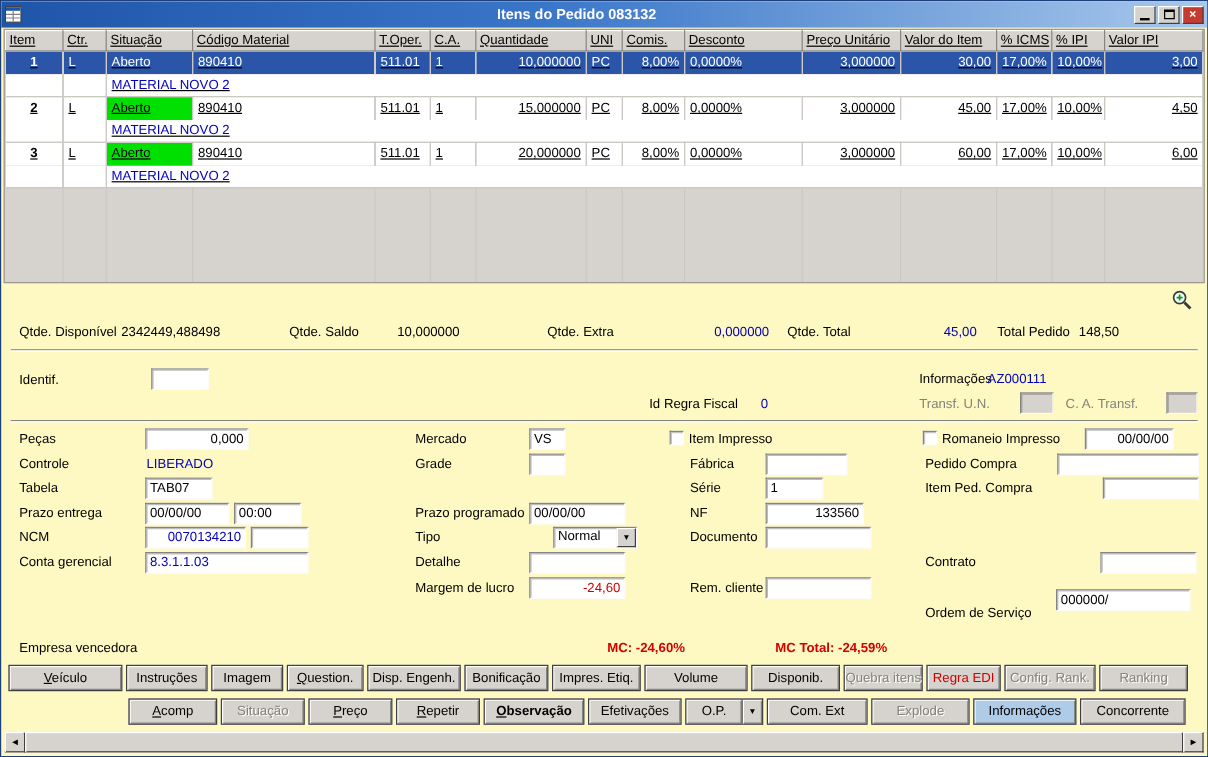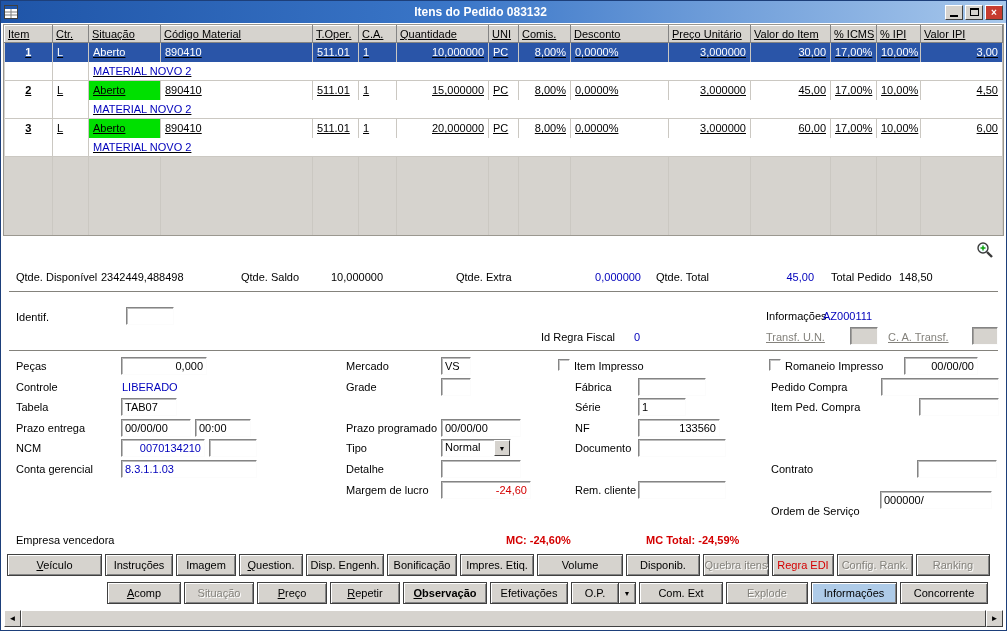--- a/index.html
+++ b/index.html
@@ -1,19 +1,19 @@
 <!DOCTYPE html>
 <html style="--selection: #2a55a8; --situacao-open: #00e000; --link-blue: #0000bb; --alert-red: #d40000; --titlebar-a: #1f55a8; --titlebar-b: #a8c8ec;"><head>
 <meta charset="utf-8">
 <style>
   * { box-sizing: border-box; margin: 0; padding: 0; }
   html, body { width: 1007px; height: 631px; }
   body { font-family: "Liberation Sans", "DejaVu Sans", sans-serif; font-size: 11px; color: #000; background: #808080; }
 
-  .window { position: relative; width: 1007px; height: 631px; background: #ffffff; border: 1px solid #1d3f7a; overflow: hidden; }
+  .window { position: relative; width: 1007px; height: 631px; background: #fef9c3; border: 1px solid #1d3f7a; overflow: hidden; }
 
   
   .titlebar { position: absolute; top: 0; left: 0; right: 0; height: 22px;
     background: linear-gradient(to right, var(--titlebar-a,#1f55a8) 0%, #3a76c8 45%, var(--titlebar-b,#a8c8ec) 100%);
     display: flex; align-items: center; padding: 0 3px; }
   .title { flex: 1; text-align: center; color: #fff; font-weight: bold; font-size: 12px; }
   .winbtns { display: flex; }
   .wbtn { width: 18px; height: 15px; background: #d6d3ce; border: 1px solid;
     border-color: #fff #404040 #404040 #fff; display: flex; align-items: center; justify-content: center;
     margin-left: 2px; font-size: 10px; font-weight: bold; cursor: default; }
@@ -36,39 +36,39 @@
   tr.green td.cell-situacao { background: var(--situacao-open,#00e000); color: #000; }
   .c-item { text-align: center; font-weight: bold; }
   .c-num { text-align: right; padding-right: 6px; }
   .c-desconto { padding-left: 8px; margin-left: 38px; }
   tr.filler td { background: #d6d3ce; height: 80px; }
 
   .zoomicon { position: absolute; top: 240px; right: 12px; width: 18px; height: 18px; cursor: pointer; }
 
   
   .lbl { position: absolute; white-space: nowrap; }
-  .lbl.gray { color: #84827c; text-decoration: underline; }
+  .lbl.gray { color: #84827c; }
   .val { position: absolute; white-space: nowrap; }
   .val.blue { color: var(--link-blue,#0000bb); }
   .val.red, .lbl.red { color: var(--alert-red,#d40000); font-weight: bold; }
 
   .fld { position: absolute; height: 18px; background: #fff; border: 1px solid #848484;
     border-bottom-color: #fcfcfc; border-right-color: #fcfcfc;
     box-shadow: inset 1px 1px 0 rgba(64,64,64,.35); padding: 0 3px; font: inherit; color: #000; }
   .fld.right { text-align: right; }
   .fld.blue { color: var(--link-blue,#0000bb); }
   .fld.red { color: var(--alert-red,#d40000); }
   .fld.dis { background: #d6d3ce; }
 
   .chk { position: absolute; width: 12px; height: 12px; background: #fff; border: 1px solid #848484;
     border-bottom-color: #fff; border-right-color: #fff; box-shadow: inset 1px 1px 0 rgba(64,64,64,.3); }
 
   .combo { position: absolute; height: 18px; background: #fff; border: 1px solid #848484;
     border-bottom-color: #fcfcfc; border-right-color: #fcfcfc; box-shadow: inset 1px 1px 0 rgba(64,64,64,.35);
-    display: flex; align-items: stretch; }
+    display: flex; align-items: stretch; margin-left: 20px; }
   .combo .cval { flex: 1; padding: 1px 3px; overflow: hidden; }
   .combo .carrow { width: 16px; background: #d6d3ce; border: 1px solid; border-color: #fff #404040 #404040 #fff;
     display: flex; align-items: center; justify-content: center; font-size: 7px; }
 
   .groove { position: absolute; left: 8px; right: 8px; height: 2px;
     border-top: 1px solid #84827c; border-bottom: 1px solid #fff; }
 
   
   .btnrow { position: absolute; display: flex; gap: 3px; height: 22px; }
   .btn { height: 22px; background: #d6d3ce; border: 1px solid #404040;
@@ -308,21 +308,21 @@
   <span class="lbl" style="left:345px;top:421px">Prazo programado</span>
   <input class="fld" style="left: 440px; top: 418px; width: 80px;" value="00/00/00">
   <span class="lbl" style="left:345px;top:441px">Tipo</span>
   <div class="combo" style="left:440px;top:438px;width:70px">
     <span class="cval">Normal</span>
     <span class="carrow">▼</span>
   </div>
   <span class="lbl" style="left:345px;top:462px">Detalhe</span>
   <input class="fld" style="left: 440px; top: 459px; width: 80px;" value="">
   <span class="lbl" style="left:345px;top:483px">Margem de lucro</span>
-  <input class="fld red right" style="left: 440px; top: 480px; width: 90px;" value="-24,60">
+  <input class="fld red right" style="left: 440px; top: 480px; width: 80px;" value="-24,60">
 
   <span class="chk" style="left:557px;top:358px"></span>
   <span class="lbl" style="left:573px;top:359px">Item Impresso</span>
   <span class="lbl" style="left:574px;top:380px">Fábrica</span>
   <input class="fld" style="left: 637px; top: 377px; width: 68px;" value="">
   <span class="lbl" style="left:574px;top:400px">Série</span>
   <input class="fld" style="left: 637px; top: 397px; width: 48px;" value="1">
   <span class="lbl" style="left:574px;top:421px">NF</span>
   <input class="fld right" style="left: 637px; top: 418px; width: 82px;" value="133560">
   <span class="lbl" style="left:574px;top:441px">Documento</span>

